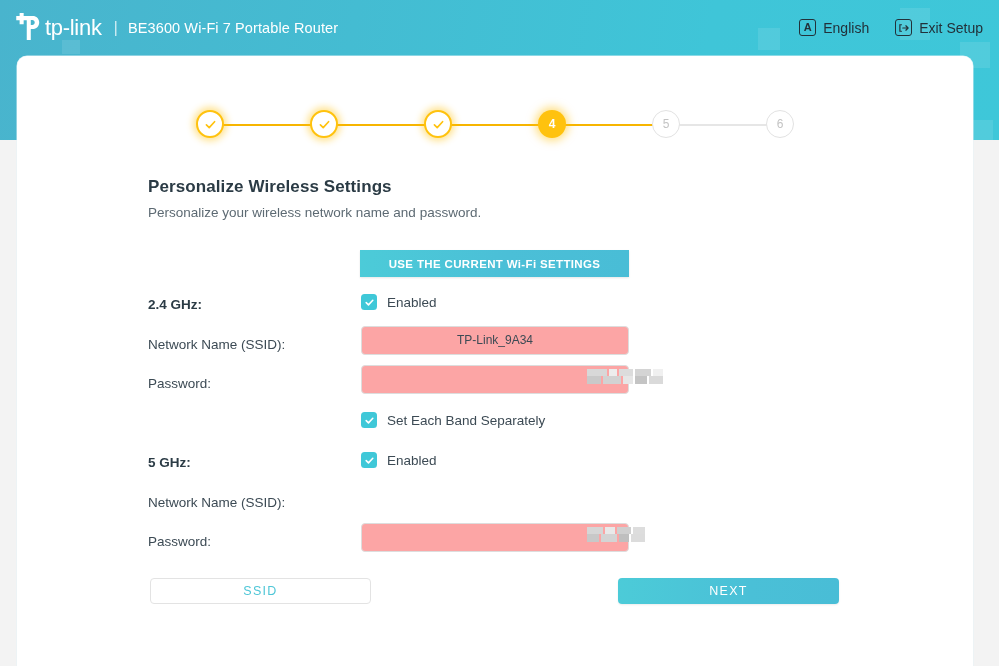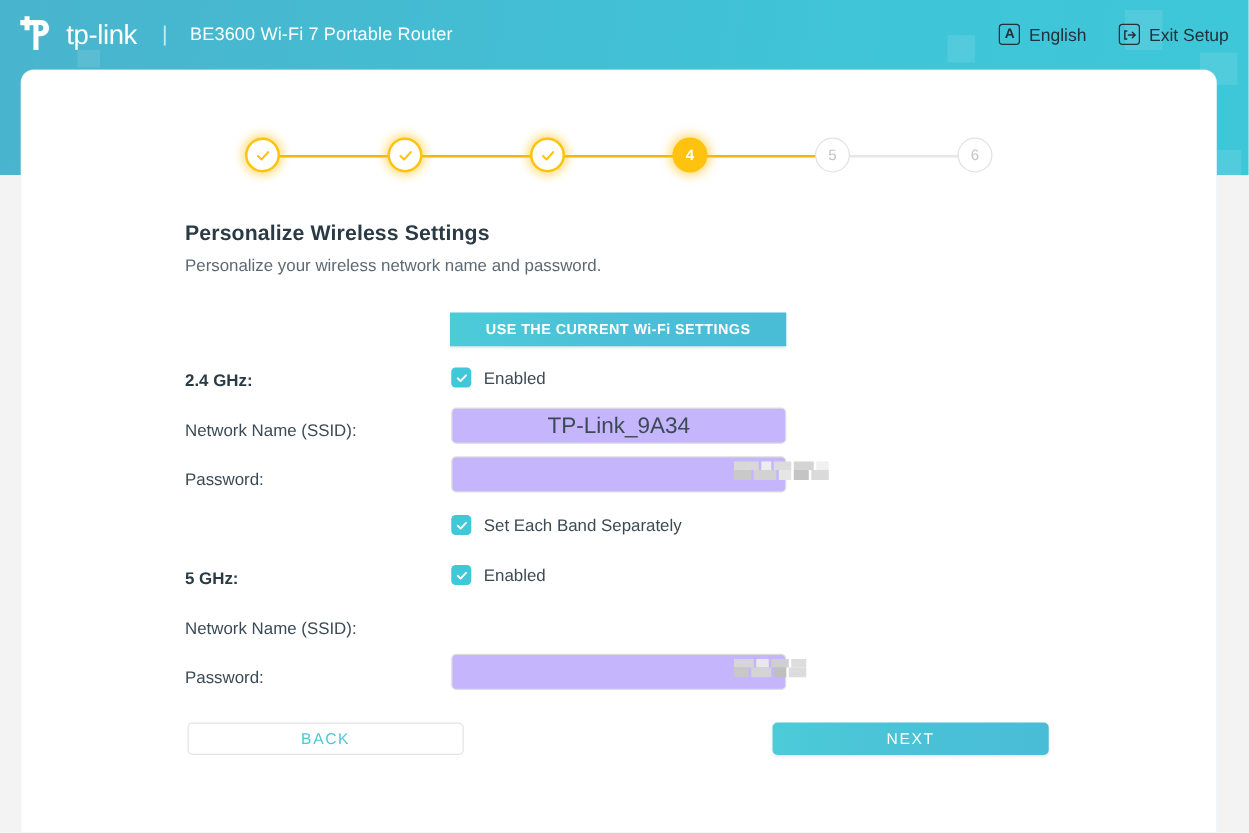--- a/index.html
+++ b/index.html
@@ -20,21 +20,21 @@
   }
   .deco { position: absolute; background: rgba(255,255,255,0.10); }
   .deco.d1 { left: 758px; top: 28px; width: 22px; height: 22px; }
   .deco.d2 { left: 900px; top: 8px; width: 30px; height: 32px; }
   .deco.d3 { left: 960px; top: 42px; width: 30px; height: 26px; }
   .deco.d4 { left: 62px; top: 40px; width: 18px; height: 14px; }
   .deco.d5 { left: 963px; top: 120px; width: 30px; height: 22px; }
 
   .brand {
     position: absolute; left: 14px; top: 13px;
-    display: flex; align-items: center; gap: 8px;
+    display: flex; align-items: center; gap: 0px;
   }
   .logo-mark { width: 30px; height: 30px; display: block; }
   .logo-text {
     color: #ffffff; font-size: 22px; letter-spacing: -0.3px;
     margin-left: 1px; font-weight: 400;
   }
   .brand-sep {
     color: rgba(255,255,255,0.72); font-size: 17px;
     margin: 0 10px 0 12px; font-weight: 300;
   }
@@ -119,22 +119,22 @@
   .row-label {
     position: absolute; left: 0; top: 0;
     font-size: 13.5px; color: #3c4a54; line-height: 22px;
   }
   .row-label.bold { font-weight: 700; color: #2b3b45; }
 
   .field {
     position: absolute; left: 213px; top: -8px;
     width: 268px; height: 29px;
     border: 1px solid #dddddd; border-radius: 4px;
-    background: #c4b5fd;
-    font-size: 18px; color: #3c4a54;
+    background: #fca5a5;
+    font-size: 12px; color: #3c4a54;
     padding: 0 11px; line-height: 27px;
     font-family: "Liberation Sans", sans-serif;
   }
 
   .redact {
     position: absolute; left: 225px; top: 3px;
     height: 15px; display: block;
   }
 
   .chk-row {
@@ -318,16 +318,16 @@
         <rect x="30" y="0" width="14" height="7" fill="#cfcfcf"></rect>
         <rect x="46" y="0" width="12" height="7" fill="#dddddd"></rect>
         <rect x="0" y="7" width="12" height="8" fill="#c8c8c8"></rect>
         <rect x="14" y="7" width="16" height="8" fill="#d4d4d4"></rect>
         <rect x="32" y="7" width="10" height="8" fill="#bfbfbf"></rect>
         <rect x="44" y="7" width="14" height="8" fill="#dcdcdc"></rect>
       </svg>
     </div>
   </div>
 
-  <button class="btn-back">BACK</button>
+  <button class="btn-back">SSID</button>
   <button class="btn-next">NEXT</button>
 
 </div>
 
 </body></html>

